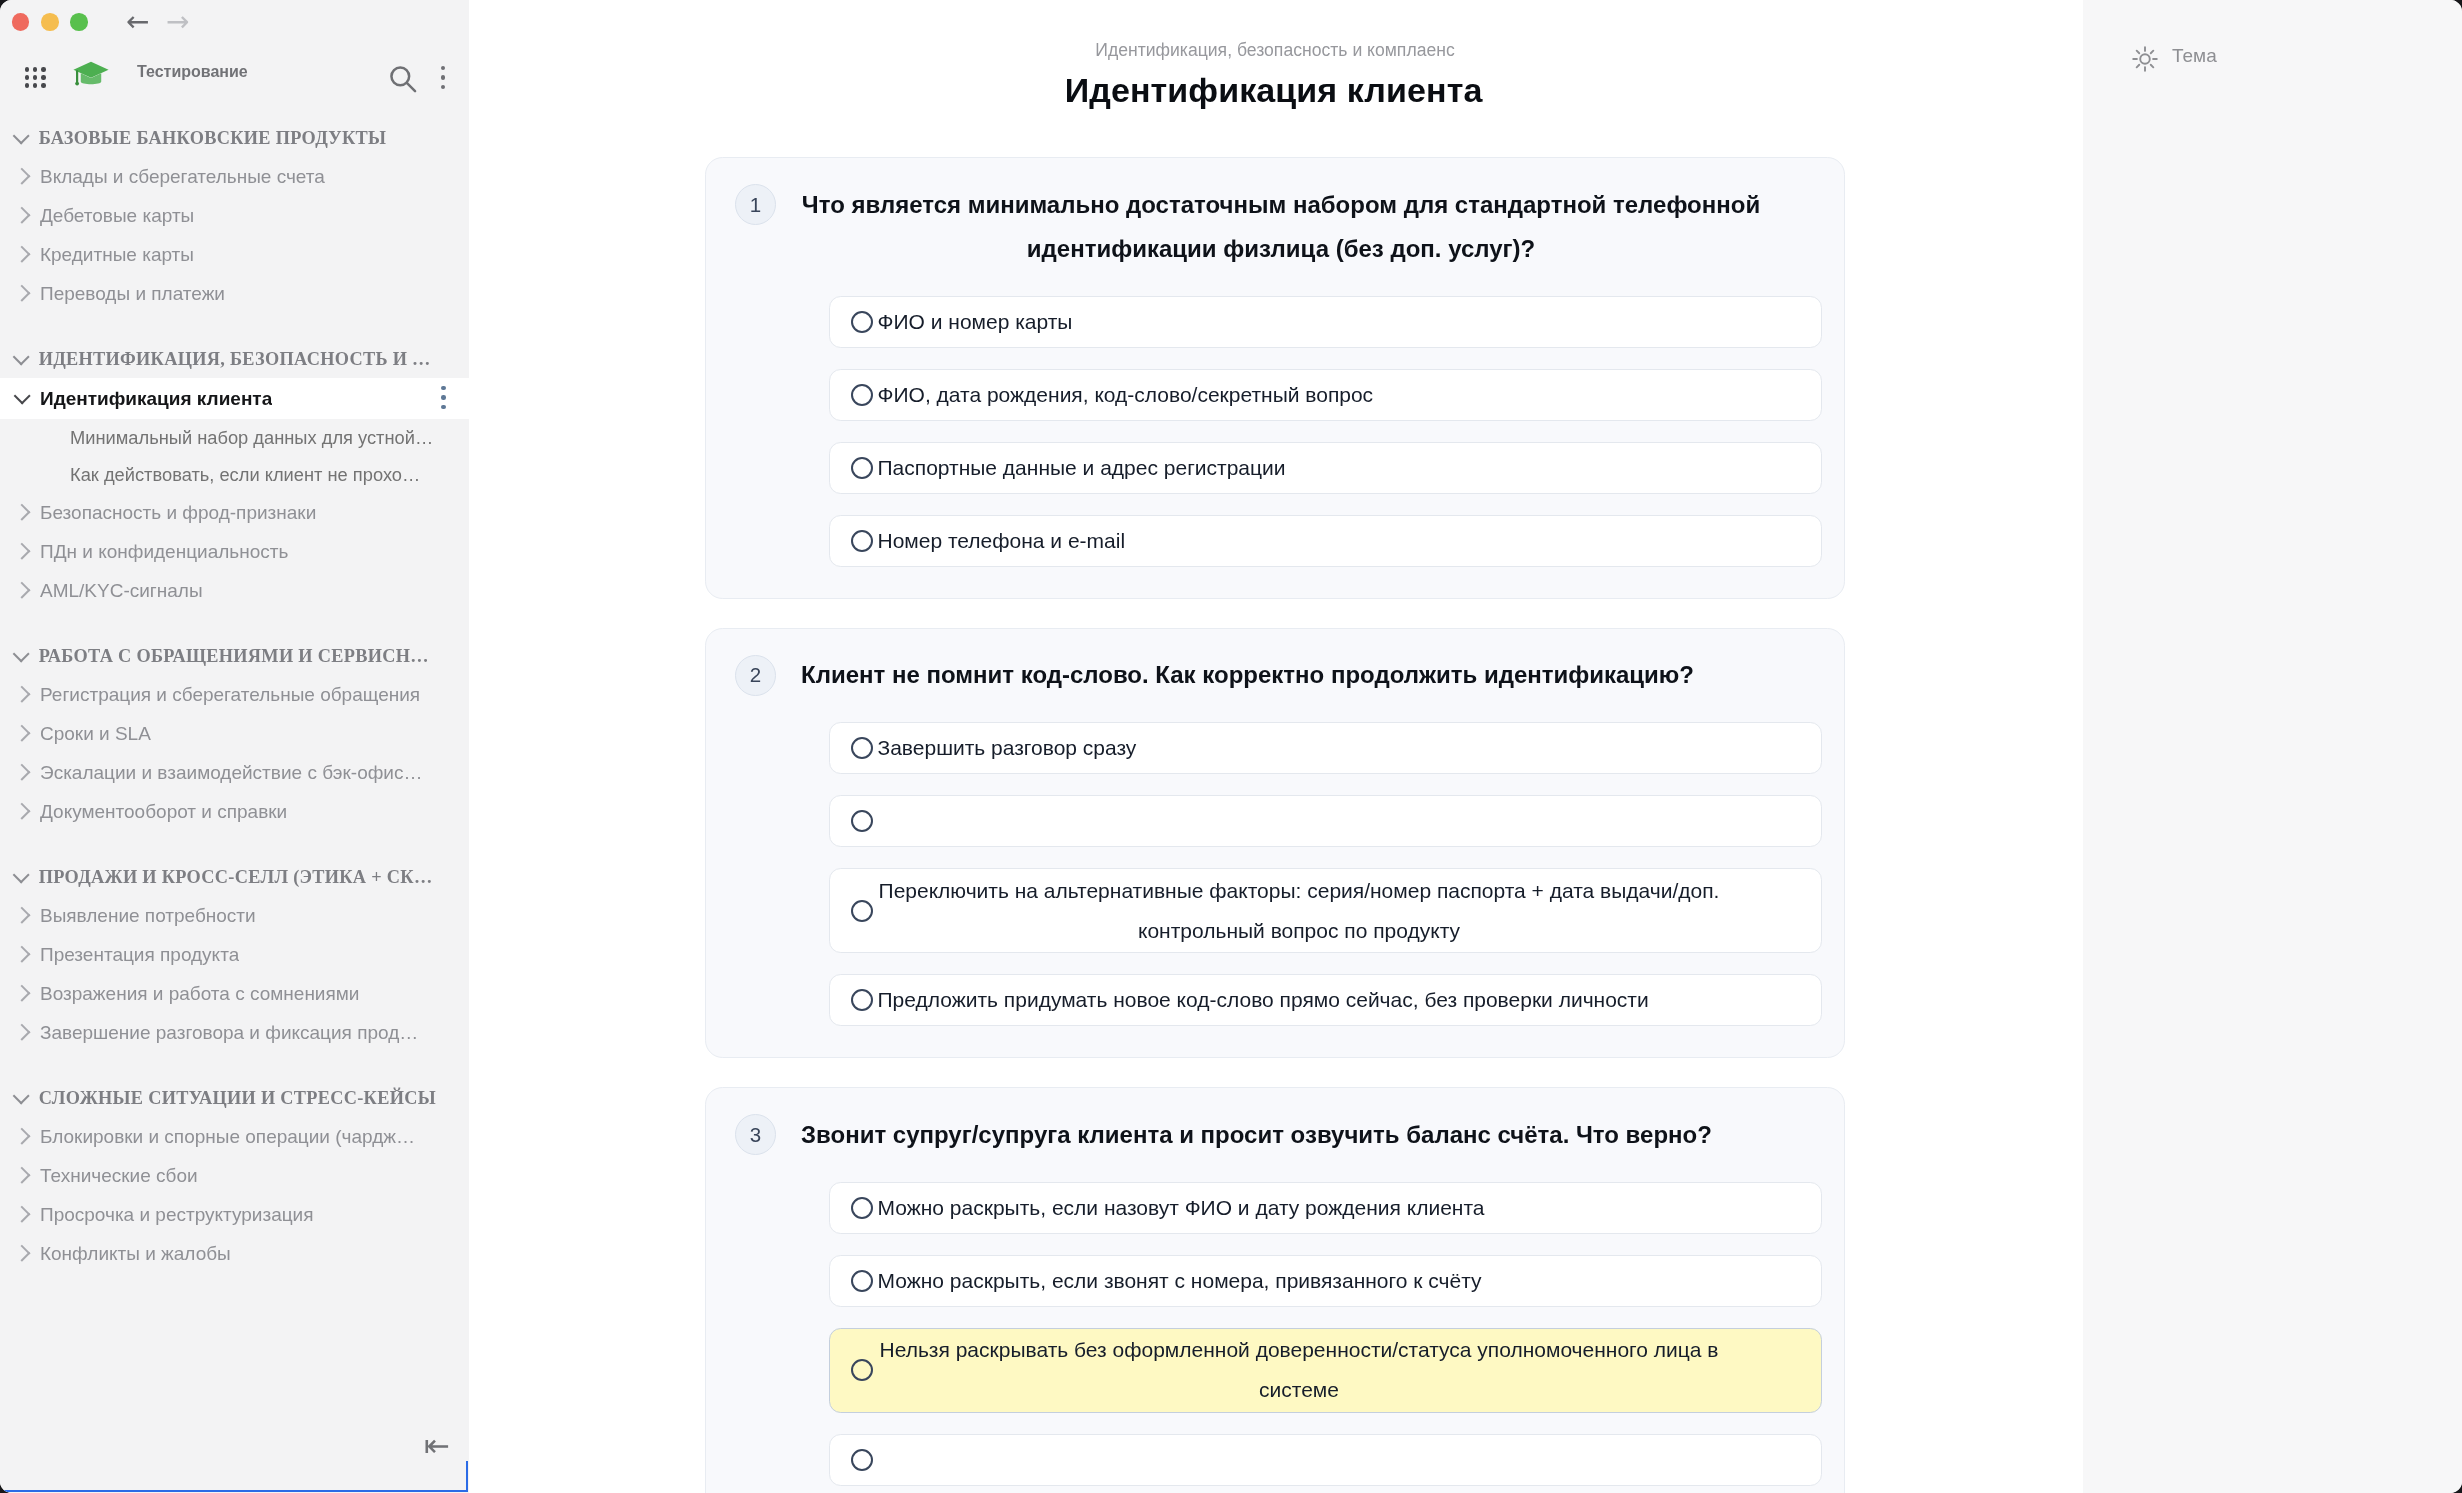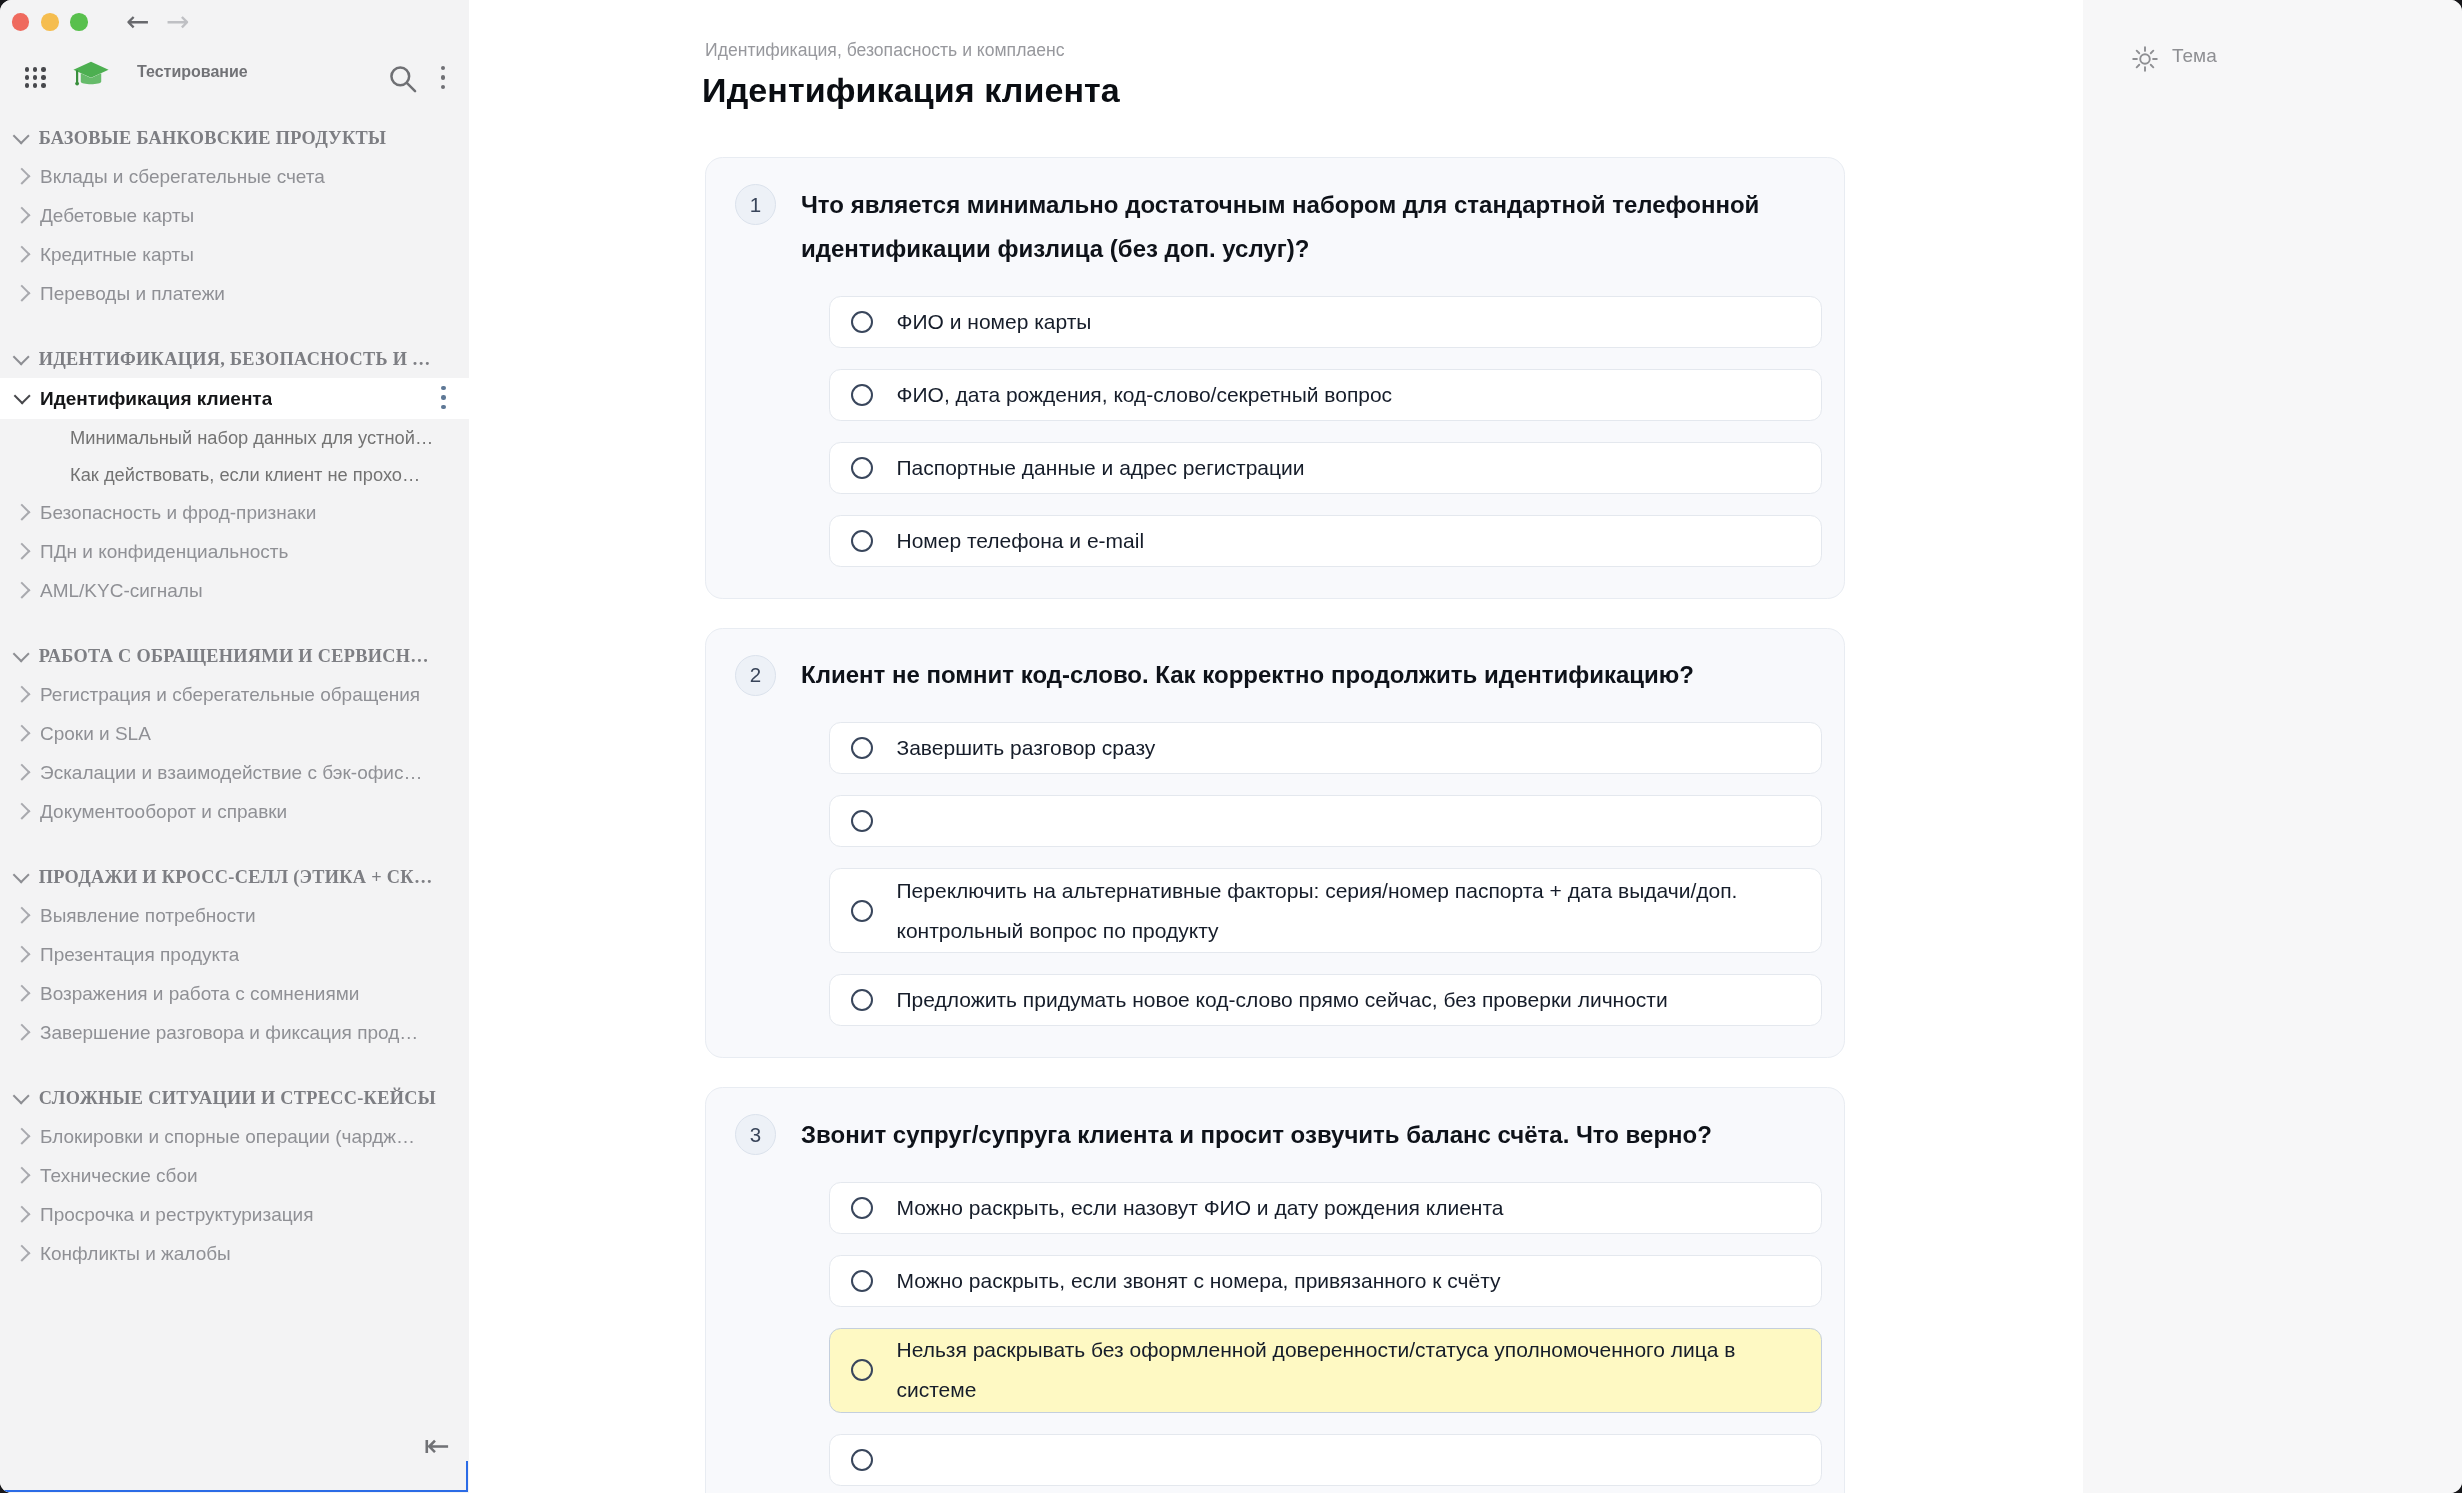--- a/index.html
+++ b/index.html
@@ -47,34 +47,34 @@
   .row-kebab i{background:#5e7896;width:4.4px;height:4.4px;}
 
   .chev{display:inline-block;width:10.3px;height:10.3px;border-right:2.2px solid currentColor;border-bottom:2.2px solid currentColor;flex:none;}
   .chev.right{transform:rotate(-45deg);}
   .chev.down{transform:rotate(45deg);margin-top:-4.4px;}
 
   .collapse-btn{position:absolute;right:19px;bottom:32px;background:none;border:none;padding:0;font-size:31px;color:#717276;font-family:"DejaVu Sans",sans-serif;line-height:31px;}
   .focus-box{position:absolute;left:0;bottom:1.5px;width:466px;height:29px;border-right:2.9px solid #2b6be6;border-bottom:2.9px solid #2b6be6;}
 
   
-  .main{position:absolute;left:469px;top:0;bottom:0;width:1614px;background:#ffffff;}
+  .main{position:absolute;left:469px;top:0;bottom:0;width:1614px;background:#ffffff;text-align:center;}
   .content{margin-left:236px;width:1140px;}
   .breadcrumb{padding-top:40px;font-size:17.6px;color:#97989d;}
   .page-title{margin:10.3px 0 0 -2.9px;font-size:34px;font-weight:700;color:#0a0d12;letter-spacing:0.1px;}
 
   .questions{margin-top:47px;}
   .card{box-sizing:border-box;width:1140px;background:#f8f9fc;border:1.5px solid #e8ecf2;border-radius:17.6px;
         padding:26px 22px 31px 29px;margin-bottom:29px;}
   .qhead{display:flex;gap:25px;}
   .badge{width:41px;height:41px;border-radius:50%;background:#edf1f7;border:1.5px solid #dbe2ec;color:#39455a;
          font-size:20.5px;display:flex;align-items:center;justify-content:center;flex:none;box-sizing:border-box;}
   .qtext{font-size:24px;font-weight:700;color:#0e1219;line-height:44px;max-width:960px;margin-top:-1.5px;}
   .options{margin-top:25px;margin-left:94px;display:flex;flex-direction:column;gap:21px;}
-  .option{display:flex;align-items:center;gap:24px;background:#ffffff;border:1.5px solid #e4e8ee;border-radius:11.7px;
+  .option{display:flex;align-items:center;gap:5px;background:#ffffff;border:1.5px solid #e4e8ee;border-radius:11.7px;
           padding:1.5px 20.5px;min-height:47px;font-size:21px;color:#161d2a;line-height:40px;cursor:default;}
   .option.selected{background:#fef9c3;border-color:#c4cfdd;}
   .option .radio{width:22px;height:22px;border:2.2px solid #39465c;border-radius:50%;flex:none;box-sizing:border-box;background:transparent;}
   .option .olbl{max-width:843px;}
 
   
   .rail{position:absolute;right:0;top:0;width:379px;height:100%;background:#f7f7f8;}
   .theme-btn{position:absolute;left:48px;top:45px;display:flex;align-items:flex-start;gap:13px;background:none;border:none;padding:0;}
   .theme-label{font-size:19px;color:#8e8f93;}
 </style>

